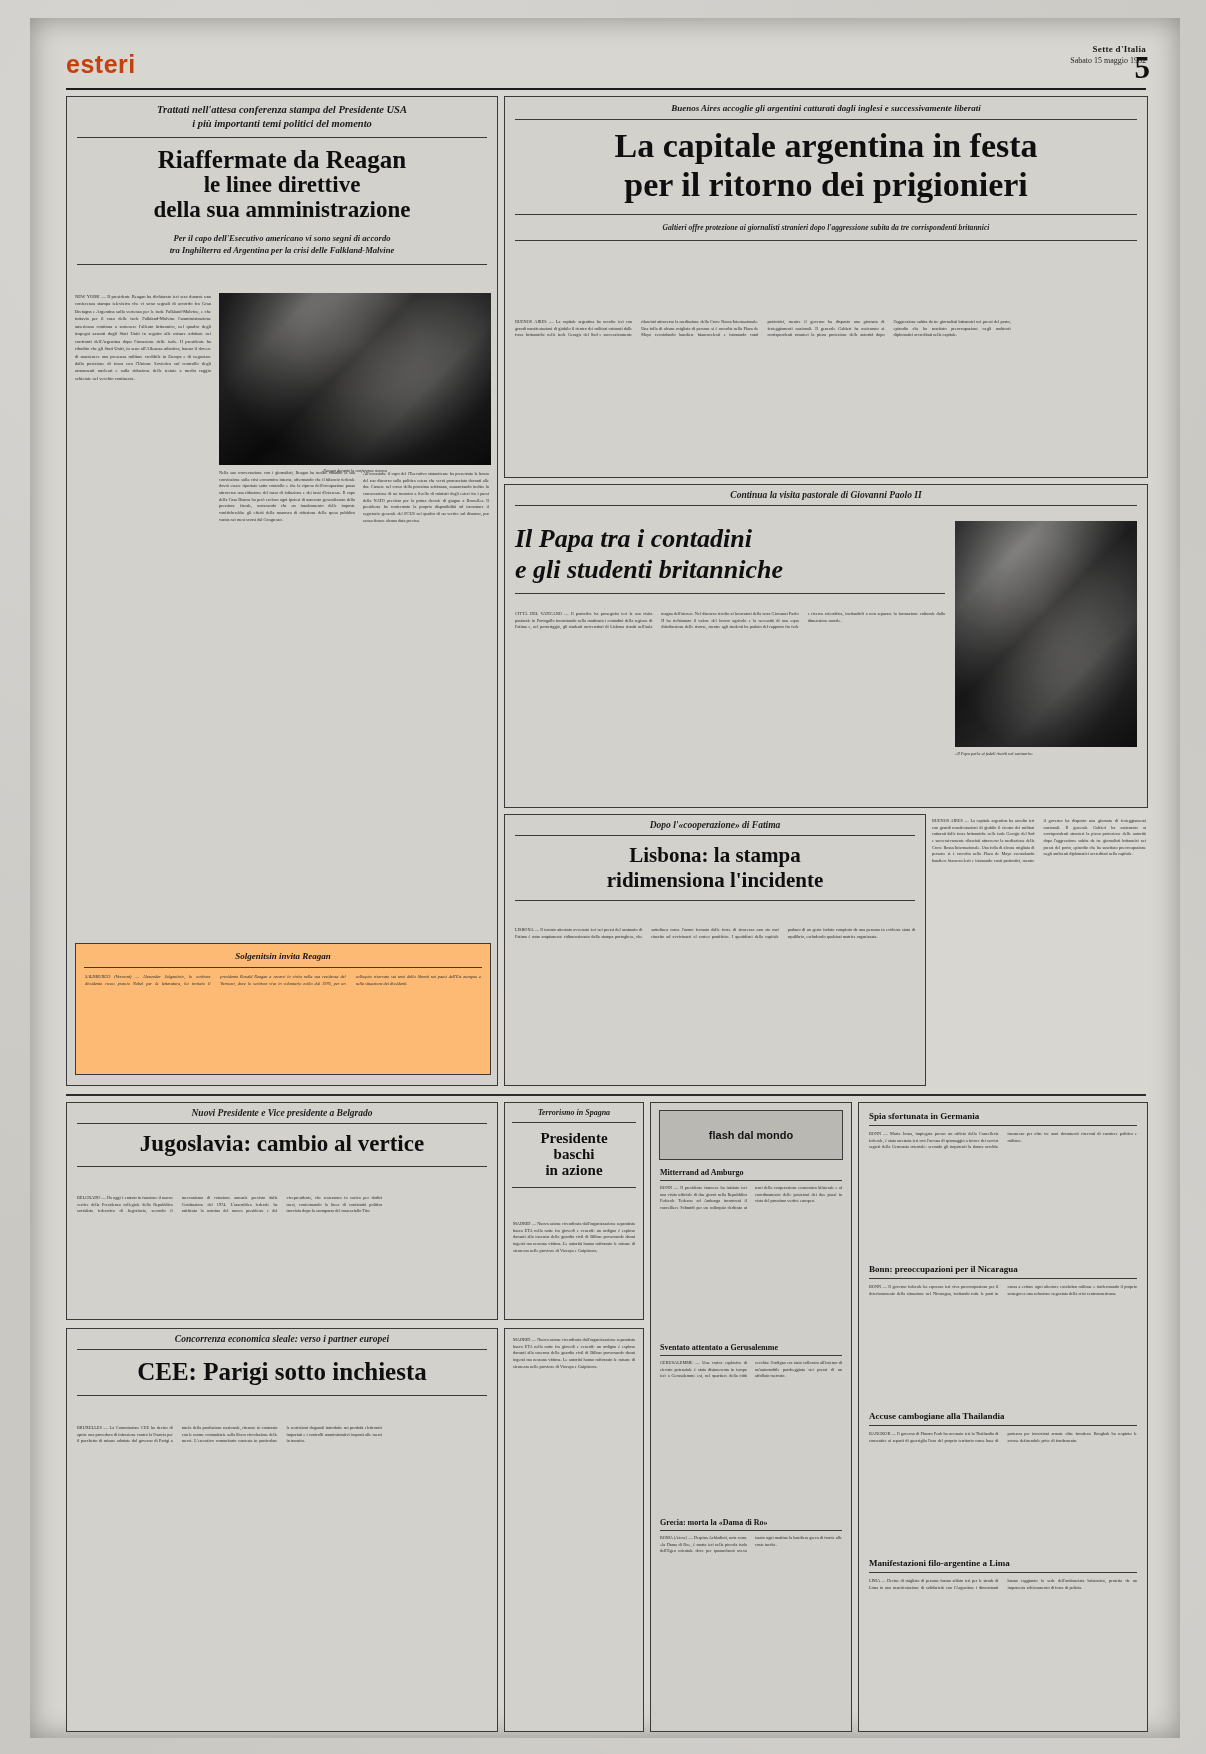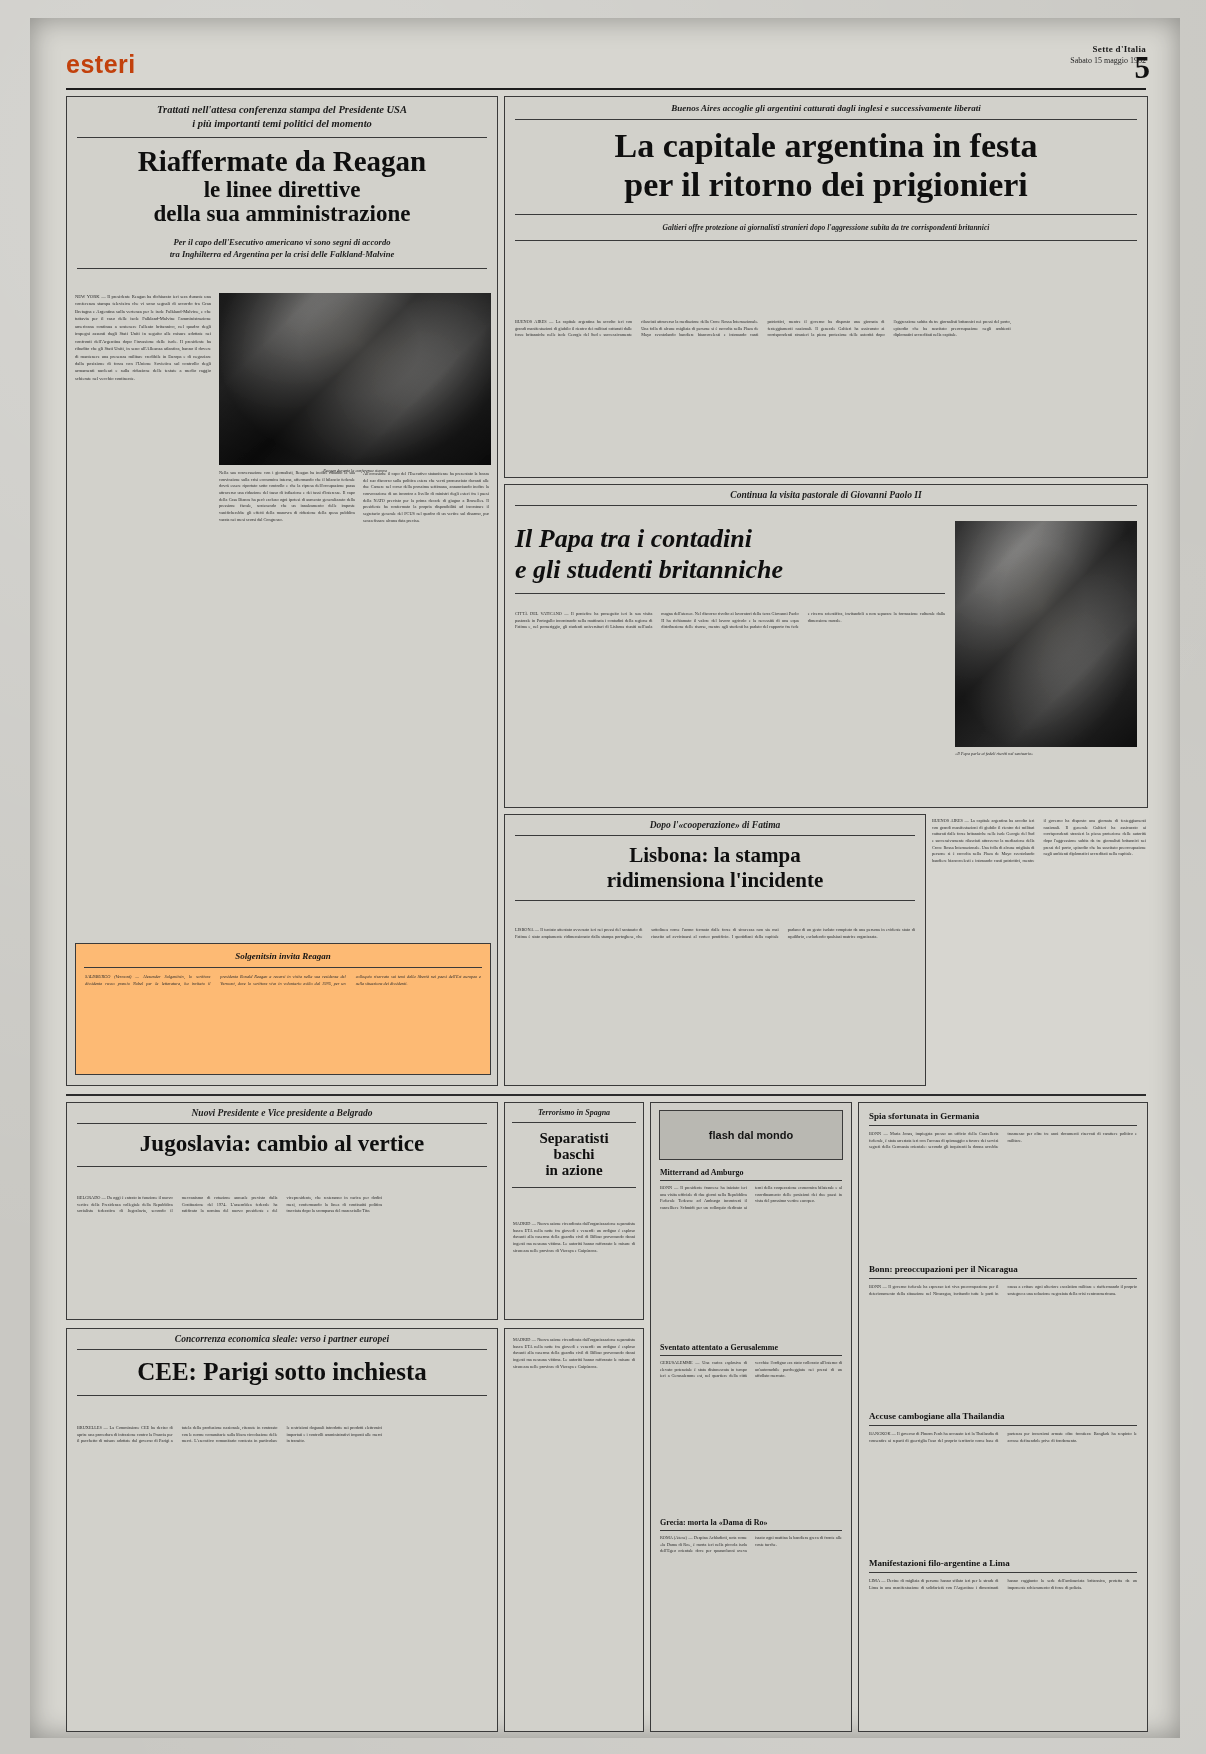--- a/index.html
+++ b/index.html
@@ -124,21 +124,21 @@
       <div class="mh-data">Sabato 15 maggio 1982</div>
     </div>
     <div class="pagenum">5</div>
   </div>
 
   <div class="frame" style="left:36px;top:78px;width:430px;height:988px;background:#d2d1cb;">
     <div style="padding:6px 8px 8px 8px;">
       <div class="occhiello" style="white-space:pre-line;">Trattati nell'attesa conferenza stampa del Presidente USA
 i più importanti temi politici del momento</div>
       <div class="hr" style="margin:6px 2px 8px 2px;"></div>
-      <div class="title-serif" style="font-size:29px;">Riaffermate da Reagan</div>
+      <div class="title-serif" style="font-size:25px;">Riaffermate da Reagan</div>
       <div class="title-serif" style="font-size:23px;">le linee direttive</div>
       <div class="title-serif" style="font-size:23px;">della sua amministrazione</div>
       <div class="sub-ital" style="margin-top:9px;white-space:pre-line;">Per il capo dell'Esecutivo americano vi sono segni di accordo
 tra Inghilterra ed Argentina per la crisi delle Falkland-Malvine</div>
       <div class="hr" style="margin:8px 2px 6px 2px;"></div>
     </div>
 
     <div style="position:absolute;left:8px;top:196px;width:136px;height:640px;">
       <div class="col" style="height:640px;">NEW YORK — Il presidente Reagan ha dichiarato ieri sera durante una conferenza stampa televisiva che vi sono segnali di accordo fra Gran Bretagna e Argentina sulla vertenza per le isole Falkland-Malvine, e che tuttavia per il caso delle isole Falkland-Malvine l'amministrazione americana continua a sostenere l'alleato britannico, nel quadro degli impegni assunti dagli Stati Uniti in seguito alle misure adottate nei confronti dell'Argentina dopo l'invasione delle isole. Il presidente ha ribadito che gli Stati Uniti, in seno all'Alleanza atlantica, hanno il dovere di mantenere una presenza militare credibile in Europa e di negoziare dalla posizione di forza con l'Unione Sovietica sul controllo degli armamenti nucleari e sulla riduzione delle testate a medio raggio schierate nel vecchio continente.</div>
     </div>
@@ -210,21 +210,21 @@
       <div class="title-serif" style="font-size:23px;">Jugoslavia: cambio al vertice</div>
       <div class="hr" style="margin:9px 0 6px 0;"></div>
     </div>
     <div class="col tiny" style="position:absolute;left:10px;top:92px;width:410px;height:114px;column-count:4;column-gap:9px;">BELGRADO — Da oggi è entrato in funzione il nuovo vertice della Presidenza collegiale della Repubblica socialista federativa di Jugoslavia, secondo il meccanismo di rotazione annuale previsto dalla Costituzione del 1974. L'assemblea federale ha ratificato la nomina del nuovo presidente e del vicepresidente, che resteranno in carica per dodici mesi, confermando la linea di continuità politica tracciata dopo la scomparsa del maresciallo Tito.</div>
   </div>
 
   <div class="frame" style="left:474px;top:1084px;width:138px;height:216px;background:#d2d1cb;">
     <div style="padding:5px 7px 0 7px;">
       <div class="rubrica" style="font-size:8px;">Terrorismo in Spagna</div>
       <div class="hr" style="margin:5px 0 7px 0;"></div>
-      <div class="title-serif" style="font-size:15px;">Separatisti</div>
+      <div class="title-serif" style="font-size:15px;">Presidente</div>
       <div class="title-serif" style="font-size:15px;">baschi</div>
       <div class="title-serif" style="font-size:15px;">in azione</div>
       <div class="hr" style="margin:8px 0 6px 0;"></div>
     </div>
     <div class="col tiny" style="position:absolute;left:8px;top:118px;width:122px;height:90px;">MADRID — Nuova azione rivendicata dall'organizzazione separatista basca ETA nella notte fra giovedì e venerdì: un ordigno è esploso davanti alla caserma della guardia civil di Bilbao provocando danni ingenti ma nessuna vittima. Le autorità hanno rafforzato le misure di sicurezza nelle province di Vizcaya e Guipúzcoa.</div>
   </div>
 
   <div class="frame" style="left:620px;top:1084px;width:200px;height:628px;background:#cfcec8;">
     <div class="flashbox" style="margin:7px 8px 8px 8px;padding:18px 0;">
       <div class="flashtitle">flash dal mondo</div>

